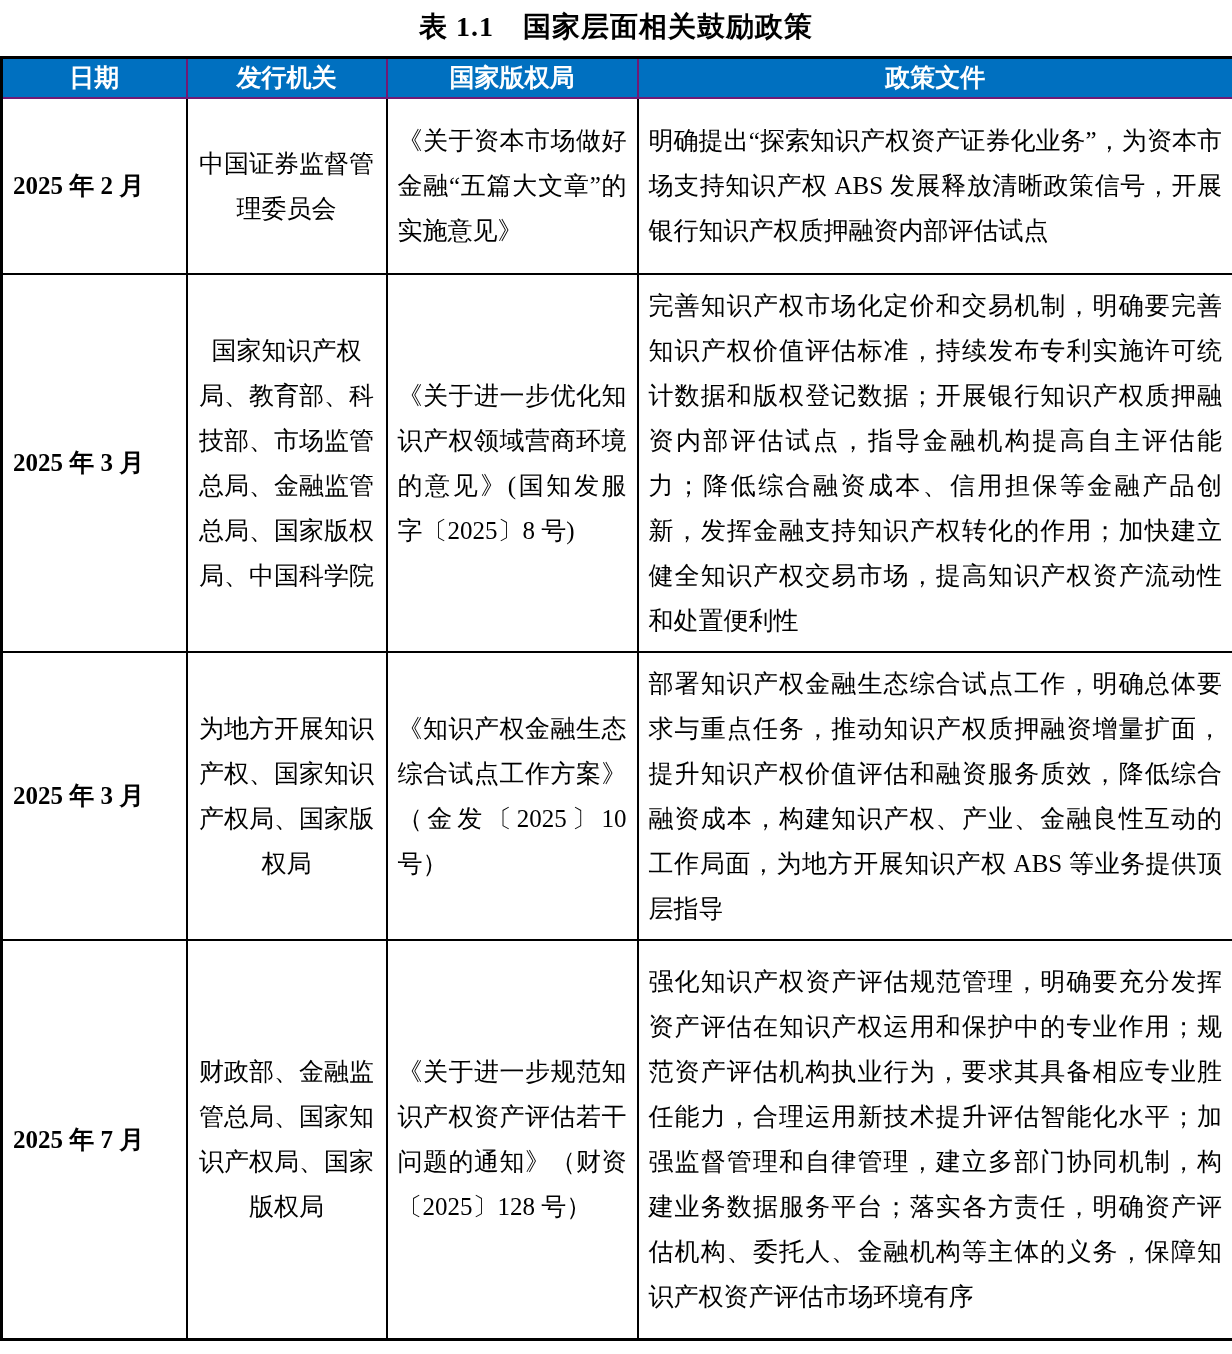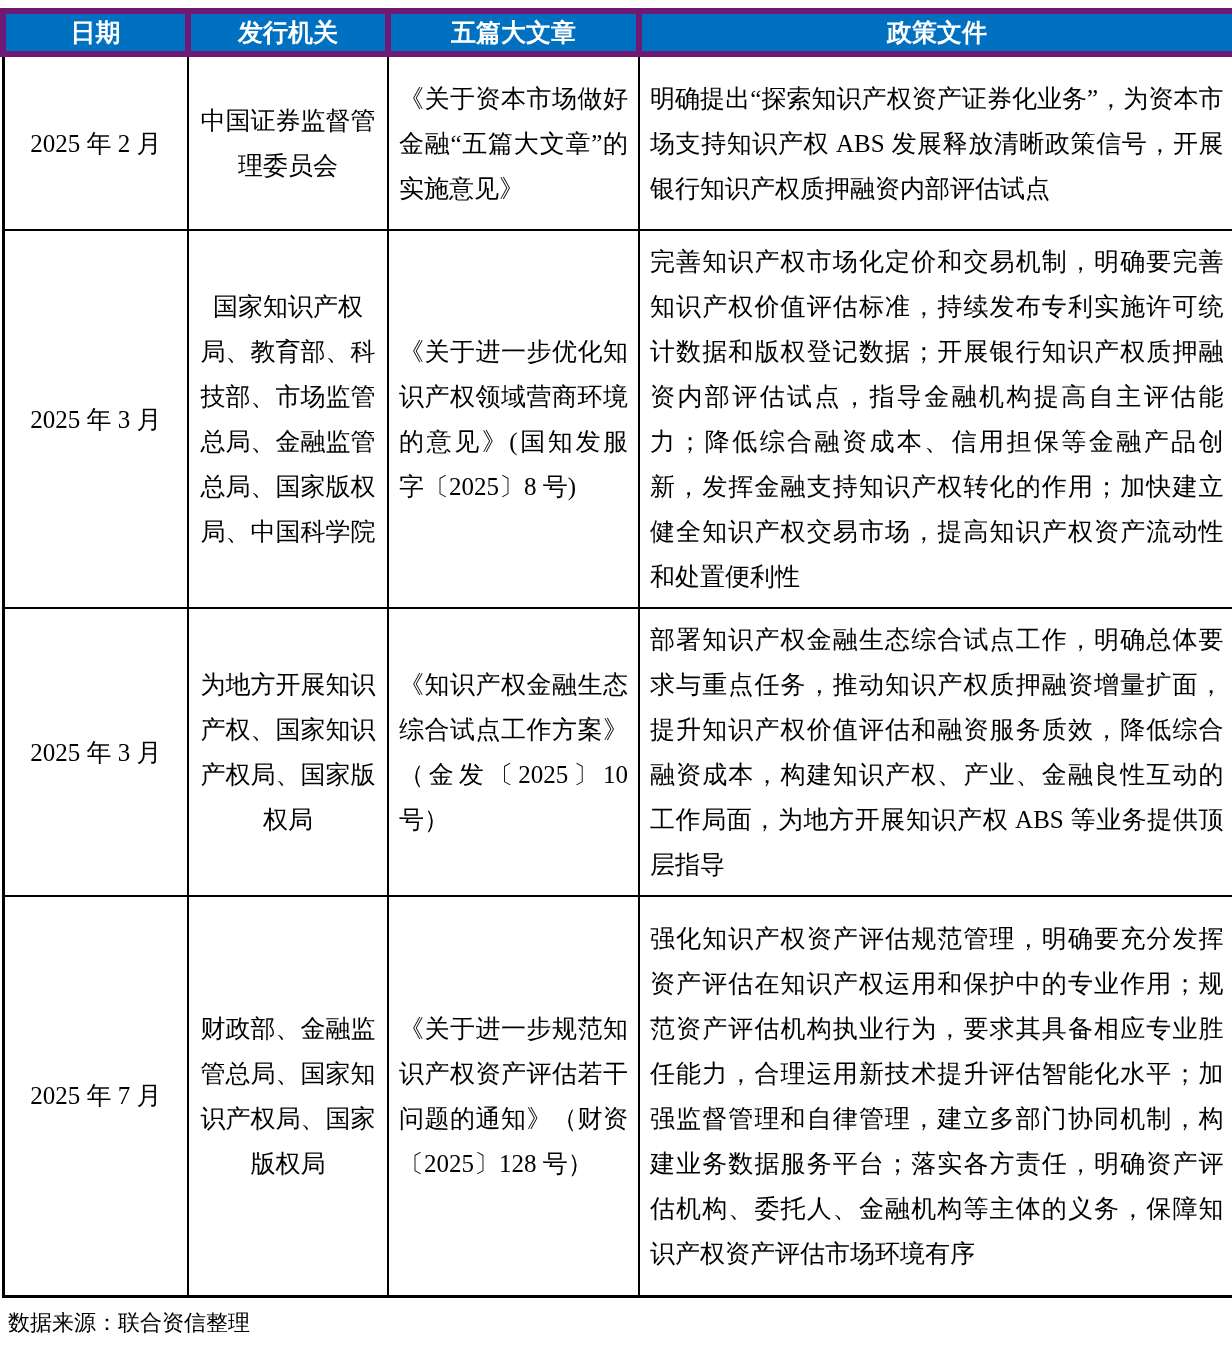--- a/index.html
+++ b/index.html
@@ -35,34 +35,34 @@
   col.c-content{ width: 596px; }
   table.policy-table th {
     background: #0070C0;
     color: #ffffff;
     font-family: "Liberation Sans", "DejaVu Sans", sans-serif;
     font-weight: bold;
     font-size: 25px;
     height: 40px;
     text-align: center;
     vertical-align: middle;
-    border: 6px solid #701a75;
+    border: 2px solid #701a75;
     padding: 2px 4px;
   }
   table.policy-table td {
     border: 2px solid #000000;
     vertical-align: middle;
     font-size: 25px;
     line-height: 1.8;
     padding: 8px 10px;
     background: #ffffff;
   }
   td.cell-date {
-    text-align: center;
-    font-weight: normal;
+    text-align: left;
+    font-weight: bold;
     padding: 8px 6px;
   }
   td.cell-agency {
     text-align: center;
     padding: 8px 20px;
     margin-left: 48px;
   }
   td.cell-policy {
     text-align: justify;
     padding: 8px 20px;
@@ -80,33 +80,34 @@
     font-size: 22px;
     margin: 10px 0 0 8px;
     font-family: "Liberation Serif", "DejaVu Serif", serif;
   }
 </style>
 </head>
 <body>
 
 <div class="page">
 
+  <div class="doc-title">表 1.1　国家层面相关鼓励政策</div>
 
   <table class="policy-table">
     <colgroup>
       <col class="c-date">
         <col class="c-agency">
         <col class="c-policy">
         <col class="c-content">
     </colgroup>
     <thead>
       <tr>
         <th>日期</th>
         <th>发行机关</th>
-        <th>五篇大文章</th>
+        <th>国家版权局</th>
         <th>政策文件</th>
       </tr>
     </thead>
     <tbody>
       <tr class="row-1">
         <td class="cell-date">2025 年 2 月</td>
         <td class="cell-agency">中国证券监督管理委员会</td>
         <td class="cell-policy">《关于资本市场做好金融“五篇大文章”的实施意见》</td>
         <td class="cell-content">明确提出“探索知识产权资产证券化业务”，为资本市场支持知识产权 ABS 发展释放清晰政策信号，开展银行知识产权质押融资内部评估试点</td>
       </tr>

